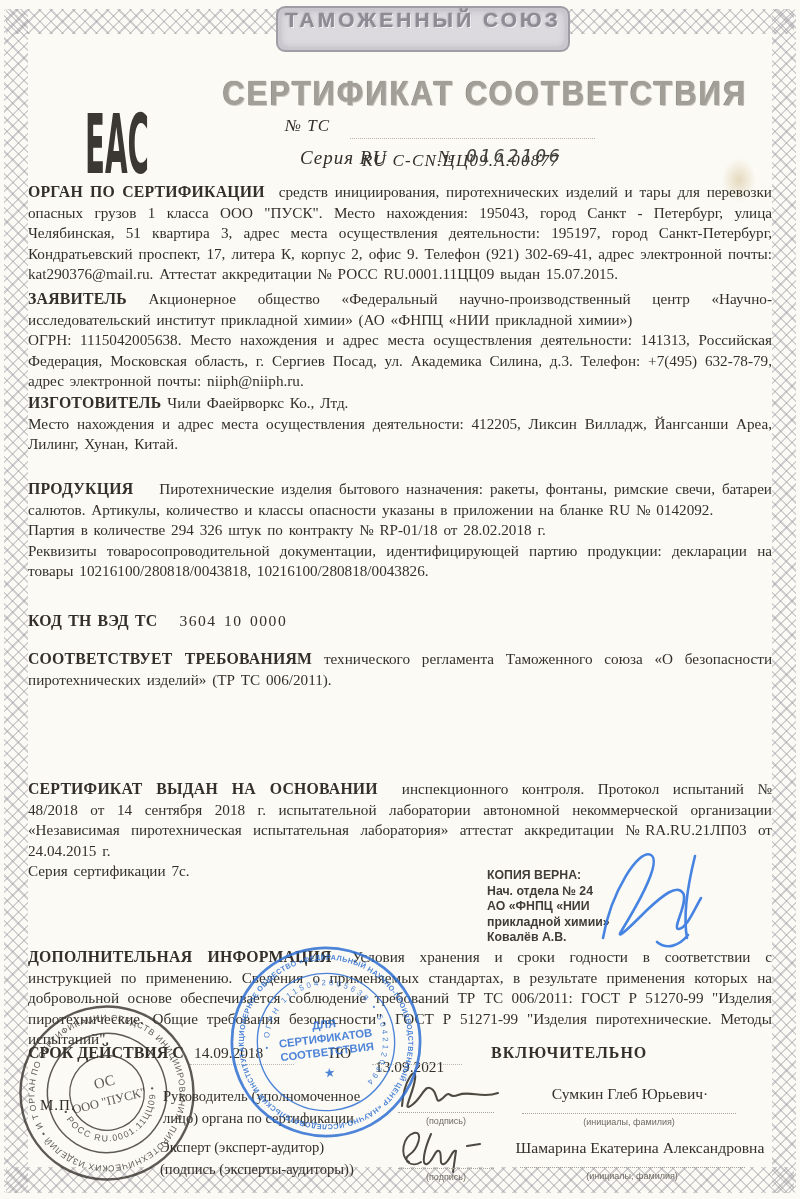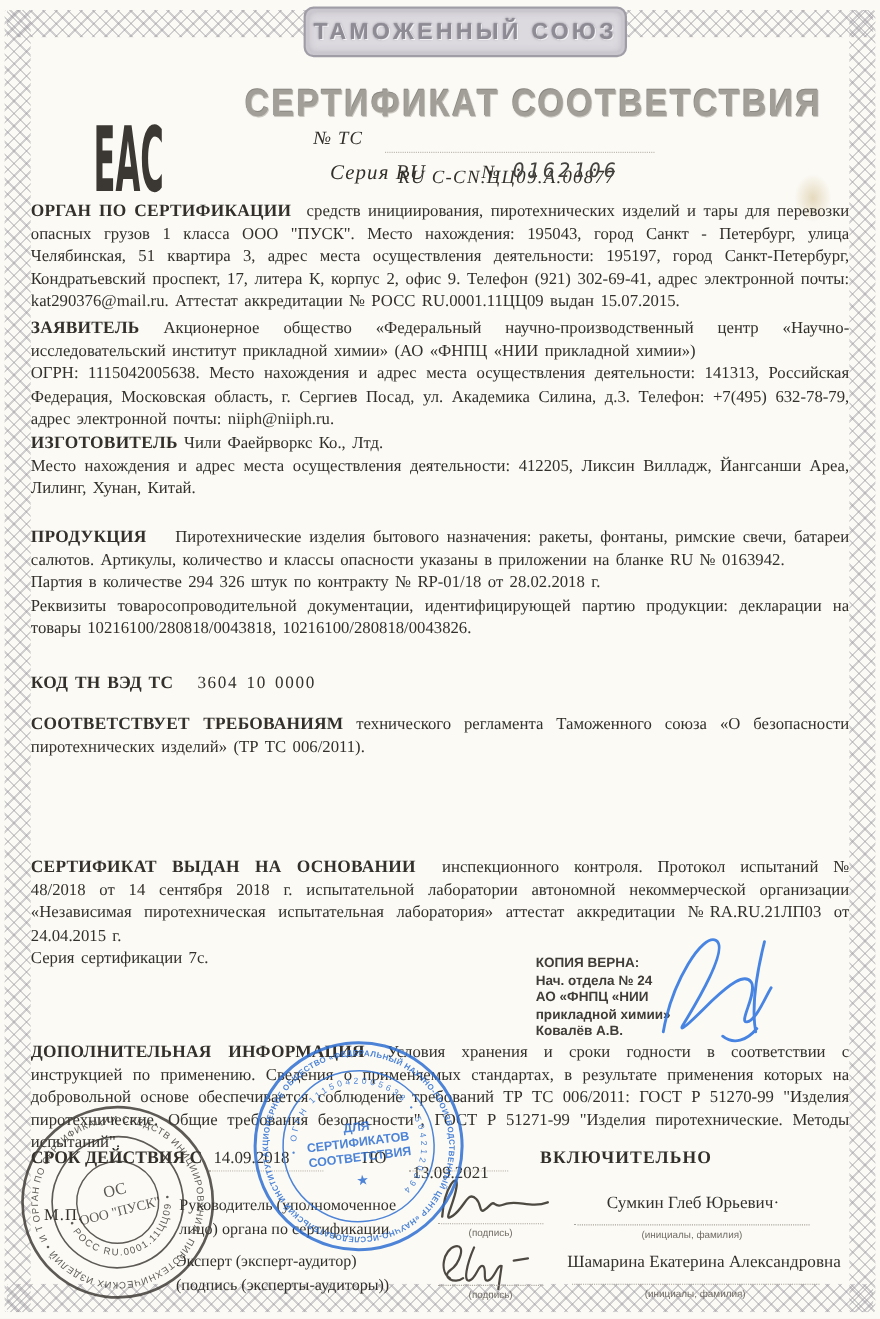--- a/index.html
+++ b/index.html
@@ -21,21 +21,21 @@
   .strip-left   { left:4px;   top:9px;    width:24px;  height:1184px; }
   .strip-right  { left:772px; top:9px;    width:24px;  height:1184px; }
   .stain { position:absolute; left:722px; top:158px; width:34px; height:44px;
     background:radial-gradient(closest-side, rgba(208,186,136,.5), rgba(208,186,136,0)); border-radius:50%; }
 
   
   .badge {
     position:absolute; left:276px; top:6px; width:290px; height:42px;
     background:#dcd9df; border:2px solid #a09da7; border-radius:9px;
     box-shadow: inset 0 0 0 3px #cac7cf, inset 0 0 9px rgba(118,115,125,.55);
-    display:flex; align-items:center; justify-content:center;
+    display:flex; justify-content:center;
   }
   .badge-text {
     font-family:"Liberation Sans", sans-serif; font-weight:bold; font-size:21px;
     letter-spacing:3px; color:#8e8b95;
     text-shadow:1px 1px 0 rgba(255,255,255,.75), 0 0 2px rgba(108,105,115,.9);
   }
   .eac { position:absolute; left:84px; top:94px; width:66px; height:94px; }
   .cert-title {
     position:absolute; left:170px; top:74px; width:630px; text-align:center;
     font-family:"Liberation Sans", sans-serif; font-weight:bold; font-size:31px;
@@ -123,21 +123,21 @@
     <div><b class="run">ЗАЯВИТЕЛЬ</b> <span>Акционерное общество «Федеральный научно-производственный центр «Научно-исследовательский институт прикладной химии» (АО «ФНПЦ «НИИ прикладной химии»)</span></div>
     <div>ОГРН: 1115042005638. Место нахождения и адрес места осуществления деятельности: 141313, Российская Федерация, Московская область, г. Сергиев Посад, ул. Академика Силина, д.3. Телефон: +7(495) 632-78-79, адрес электронной почты: niiph@niiph.ru.</div>
   </div>
 
   <div class="block" style="top:393px">
     <div><b class="run">ИЗГОТОВИТЕЛЬ</b> <span>Чили Фаейрворкс Ко., Лтд.</span></div>
     <div>Место нахождения и адрес места осуществления деятельности: 412205, Ликсин Вилладж, Йангсанши Ареа, Лилинг, Хунан, Китай.</div>
   </div>
 
   <div class="block" style="top:479px">
-    <div><b class="run">ПРОДУКЦИЯ</b><span class="gap" style="width:26px"></span><span>Пиротехнические изделия бытового назначения: ракеты, фонтаны, римские свечи, батареи салютов. Артикулы, количество и классы опасности указаны в приложении на бланке RU № 0163942.</span></div>
+    <div><b class="run">ПРОДУКЦИЯ</b><span class="gap" style="width:26px"></span><span>Пиротехнические изделия бытового назначения: ракеты, фонтаны, римские свечи, батареи салютов. Артикулы, количество и классы опасности указаны в приложении на бланке RU № 0142092.</span></div>
     <div>Партия в количестве 294 326 штук по контракту № RP-01/18 от 28.02.2018 г.</div>
     <div>Реквизиты товаросопроводительной документации, идентифицирующей партию продукции: декларации на товары 10216100/280818/0043818, 10216100/280818/0043826.</div>
   </div>
 
   <div class="block" style="top:611px">
     <b class="run">КОД ТН ВЭД ТС</b><span class="code-value">3604 10 0000</span>
   </div>
 
   <div class="block" style="top:649px">
     <b class="run">СООТВЕТСТВУЕТ ТРЕБОВАНИЯМ</b> <span>технического регламента Таможенного союза «О безопасности пиротехнических изделий» (ТР ТС 006/2011).</span>

